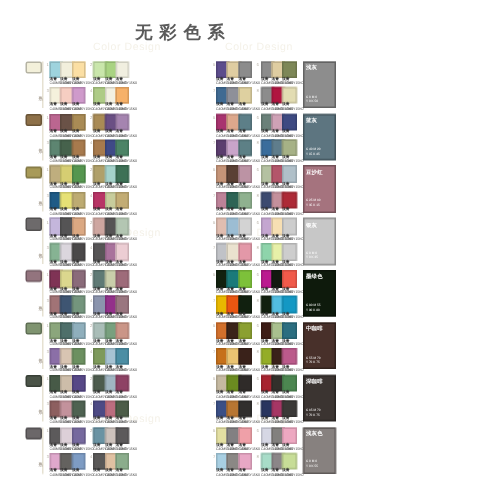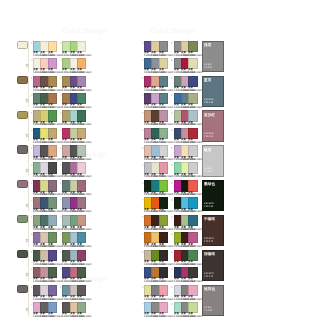--- a/index.html
+++ b/index.html
@@ -19,20 +19,21 @@
 .capname{font-size:2.5px;color:#333;font-weight:bold;}
 .capcode{font-size:2.4px;color:#444;}
 .blk{position:absolute;width:20.6px;height:29.3px;}
 .blklabel{position:absolute;left:1.6px;top:1.3px;font-size:3.6px;color:#fff;letter-spacing:.15px;font-weight:bold;will-change:transform;transform:translateZ(0);}
 .blkcode{position:absolute;left:1.6px;bottom:1.3px;font-size:2.1px;color:#fff;line-height:1.45;white-space:pre;will-change:transform;transform:translateZ(0);}
 </style>
 </head>
 <body>
 
 <div id="stage">
+    <div class="title">无彩色系</div>
     <div class="wm" style="left:62px;top:28px;">Color Design</div>
     <div class="wm" style="left:150px;top:28px;">Color Design</div>
     <div class="wm" style="left:62px;top:152px;">Color Design</div>
     <div class="wm" style="left:150px;top:152px;">Color Design</div>
     <div class="wm" style="left:62px;top:276px;">Color Design</div>
     <div class="wm" style="left:150px;top:276px;">Color Design</div>
     <div class="sec" style="top:38.2px;">
       <div class="mainsw" style="left:17.3px;top:2.8px;background:#f3f0da;border:0.9px solid #b6b4a4;"></div>
       <div class="vline" style="left:28.3px;top:3px;height:30.5px;"></div>
       <div class="vlabel" style="left:25.4px;top:23.3px;">色系</div>

